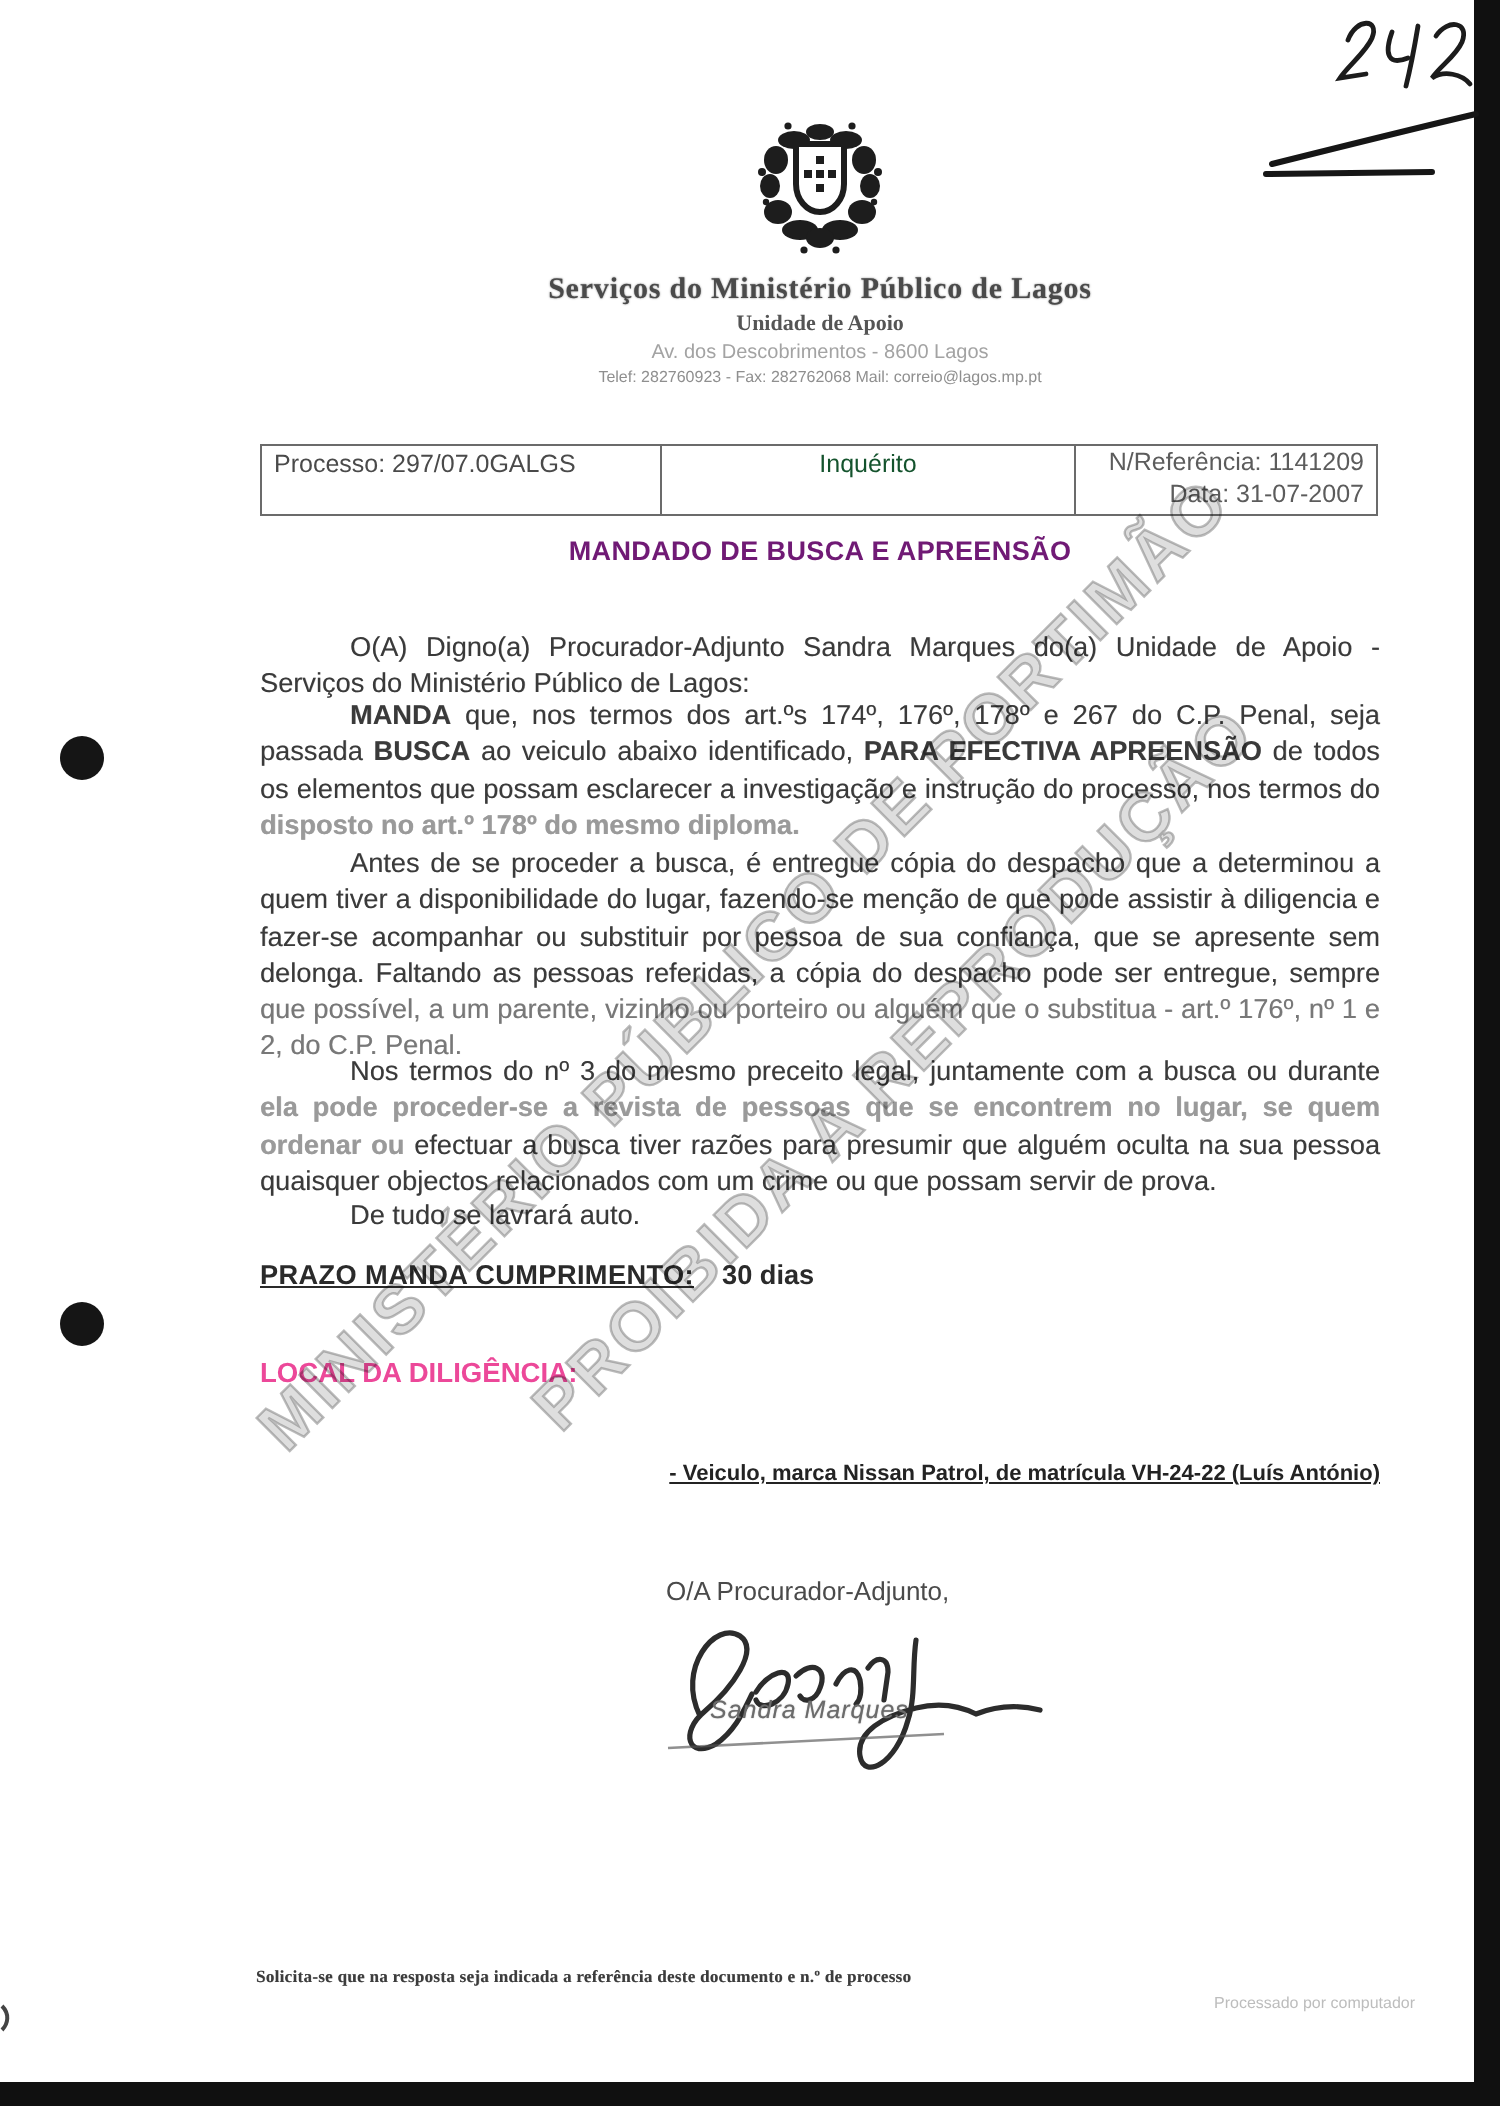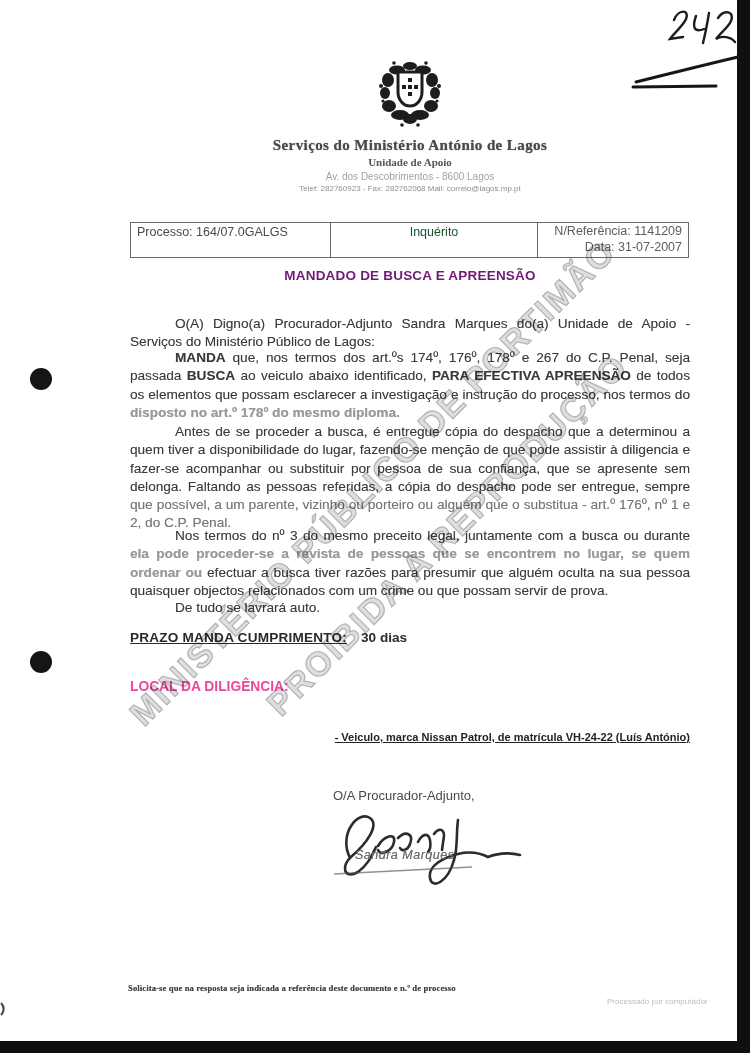--- a/index.html
+++ b/index.html
@@ -143,28 +143,28 @@
         </g>
         <path d="M26,17 h24 v20 a12 14 0 0 1 -24 0 z" fill="#ffffff" stroke="#1d1d1d" stroke-width="3"></path>
         <g fill="#1d1d1d">
           <rect x="36" y="23" width="4" height="4"></rect>
           <rect x="30" y="30" width="4" height="4"></rect>
           <rect x="36" y="30" width="4" height="4"></rect>
           <rect x="42" y="30" width="4" height="4"></rect>
           <rect x="36" y="37" width="4" height="4"></rect>
         </g>
       </svg>
-      <div class="org">Serviços do Ministério António de Lagos</div>
+      <div class="org">Serviços do Ministério Público de Lagos</div>
       <div class="unit">Unidade de Apoio</div>
       <div class="addr">Av. dos Descobrimentos - 8600 Lagos</div>
       <div class="contacts">Telef: 282760923 - Fax: 282762068 Mail: correio@lagos.mp.pt</div>
     </div>
 
     <div class="ref-table">
-      <div class="c1">Processo: 164/07.0GALGS</div>
+      <div class="c1">Processo: 297/07.0GALGS</div>
       <div class="c2">Inquérito</div>
       <div class="c3">
         <div>N/Referência: 1141209</div>
         <div>Data: 31-07-2007</div>
       </div>
     </div>
 
     <div class="doc-title">MANDADO DE BUSCA E APREENSÃO</div>
 
     <p class="para p1">O(A) Digno(a) Procurador-Adjunto Sandra Marques do(a) Unidade de Apoio - Serviços do Ministério Público de Lagos:</p>

